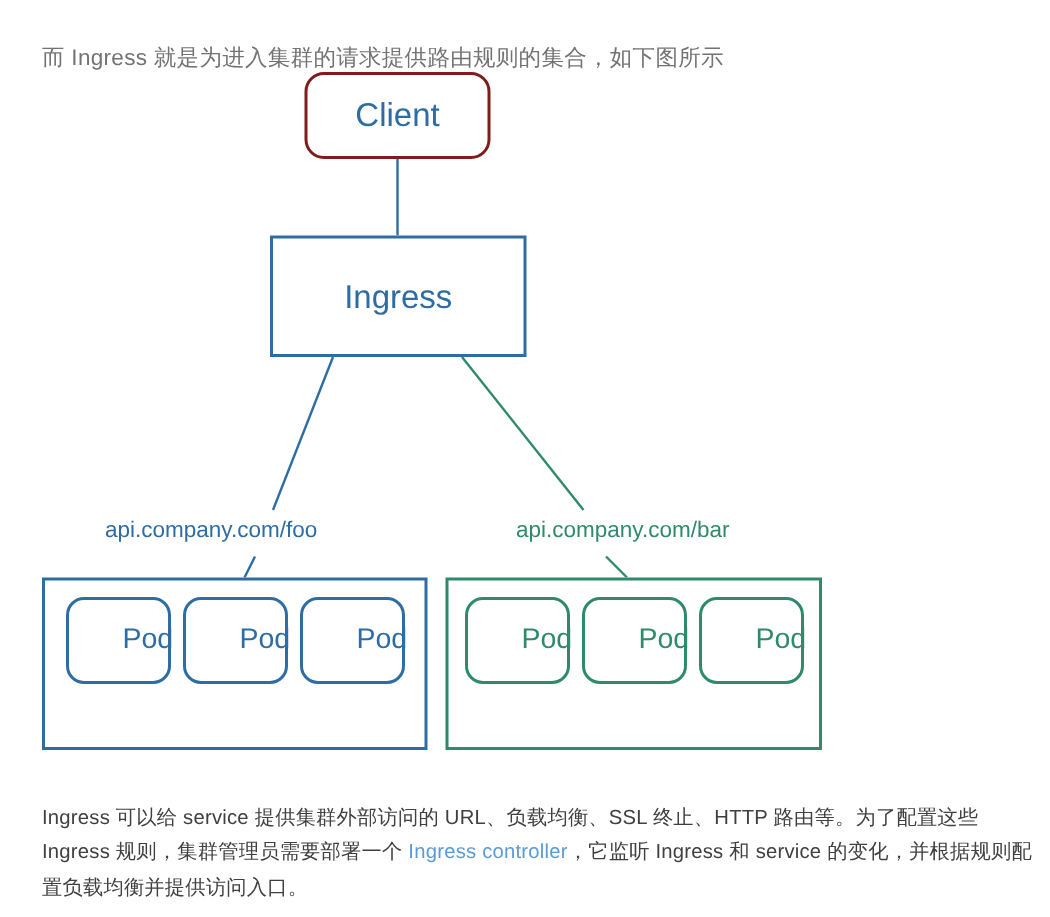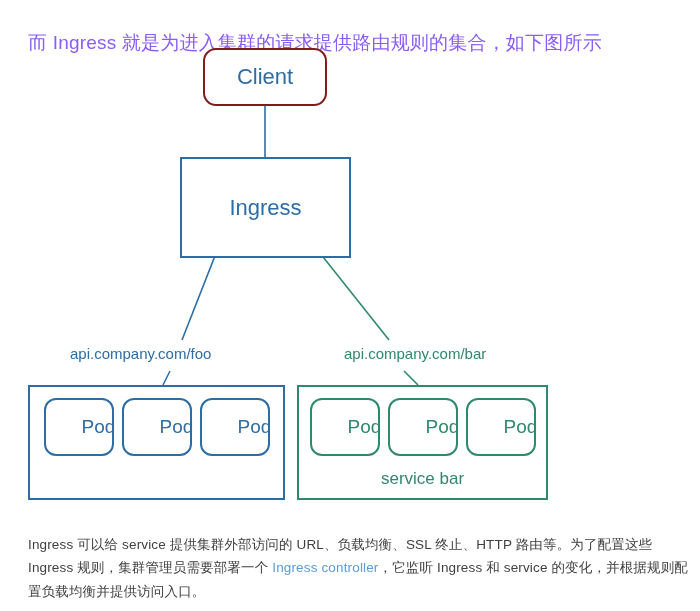--- a/index.html
+++ b/index.html
@@ -21,23 +21,23 @@
     width: 700px;
     height: 611px;
   }
 
   
   .intro-text {
     position: absolute;
     left: 28px;
     top: 13px;
     width: 650px;
-    font-size: 19px;
+    font-size: 15px;
     line-height: 22px;
-    color: #8b5cf6;
+    color: #737373;
     letter-spacing: 0.2px;
   }
 
   .outro-text {
     position: absolute;
     left: 28px;
     top: 519px;
     width: 660px;
     font-size: 13.5px;
     line-height: 23.5px;
@@ -82,21 +82,21 @@
     border: 2px solid #7f1d1d;
     border-radius: 13px;
     font-size: 22px;
     color: #2e6da4;
   }
 
   .ingress-box {
     left: 180px;
     top: 117px;
     width: 171px;
-    height: 101px;
+    height: 81px;
     border: 2px solid #2e6da4;
     font-size: 22px;
     color: #2e6da4;
   }
 
   .edge-label {
     position: absolute;
     font-size: 15px;
     white-space: nowrap;
   }
@@ -228,20 +228,19 @@
         <div class="pod">
           <span>Pod</span>
         </div>
         <div class="pod">
           <span>Pod</span>
         </div>
         <div class="pod">
           <span>Pod</span>
         </div>
       </div>
-      <div class="service-caption">service bar</div>
     </div>
 
   </div>
 
   <p class="outro-text"><span>Ingress 可以给 service 提供集群外部访问的 URL、负载均衡、SSL 终止、HTTP 路由等。为了配置这些 Ingress 规则，集群管理员需要部署一个 </span><a class="link">Ingress controller</a><span>，它监听 Ingress 和 service 的变化，并根据规则配置负载均衡并提供访问入口。</span></p>
 
 </div>
 
 </body></html>

